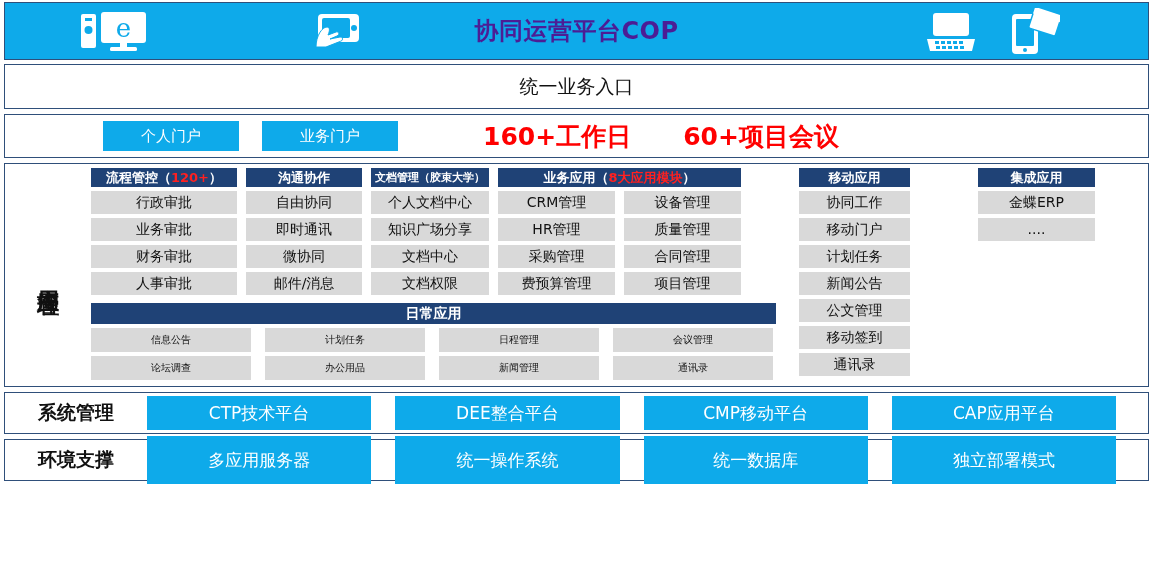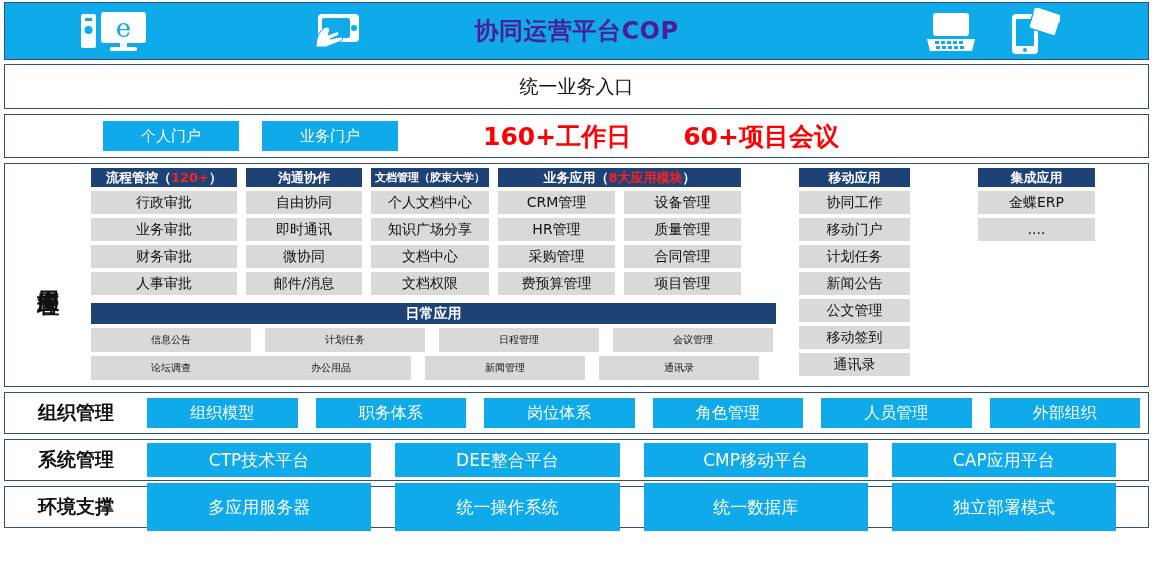--- a/index.html
+++ b/index.html
@@ -264,42 +264,31 @@
       <div class="daily" style="width:685px;">
         <div class="daily-hdr">日常应用</div>
         <div class="daily-rows">
           <div class="daily-row">
             <div class="daily-cell" style="width:160px;margin-right:14px;">信息公告</div>
             <div class="daily-cell" style="width:160px;margin-right:14px;">计划任务</div>
             <div class="daily-cell" style="width:160px;margin-right:14px;">日程管理</div>
             <div class="daily-cell" style="width:160px;">会议管理</div>
           </div>
           <div class="daily-row">
-            <div class="daily-cell" style="width:160px;">论坛调查</div>
+            <div class="daily-cell" style="width:160px;margin-right:14px;">论坛调查</div>
             <div class="daily-cell" style="width:160px;margin-right:14px;">办公用品</div>
             <div class="daily-cell" style="width:160px;margin-right:14px;">新闻管理</div>
             <div class="daily-cell" style="width:160px;">通讯录</div>
           </div>
         </div>
       </div>
 
     </div>
   </div>
 
-  <div class="panel brow org">
-    <div class="brow-label">组织管理</div>
-    <div class="brow-items">
-      <div class="bchip">组织模型</div>
-      <div class="bchip">职务体系</div>
-      <div class="bchip">岗位体系</div>
-      <div class="bchip">角色管理</div>
-      <div class="bchip">人员管理</div>
-      <div class="bchip">外部组织</div>
-    </div>
-  </div>
 
   <div class="panel brow sys">
     <div class="brow-label">系统管理</div>
     <div class="brow-items">
       <div class="bchip">CTP技术平台</div>
       <div class="bchip">DEE整合平台</div>
       <div class="bchip">CMP移动平台</div>
       <div class="bchip">CAP应用平台</div>
     </div>
   </div>

